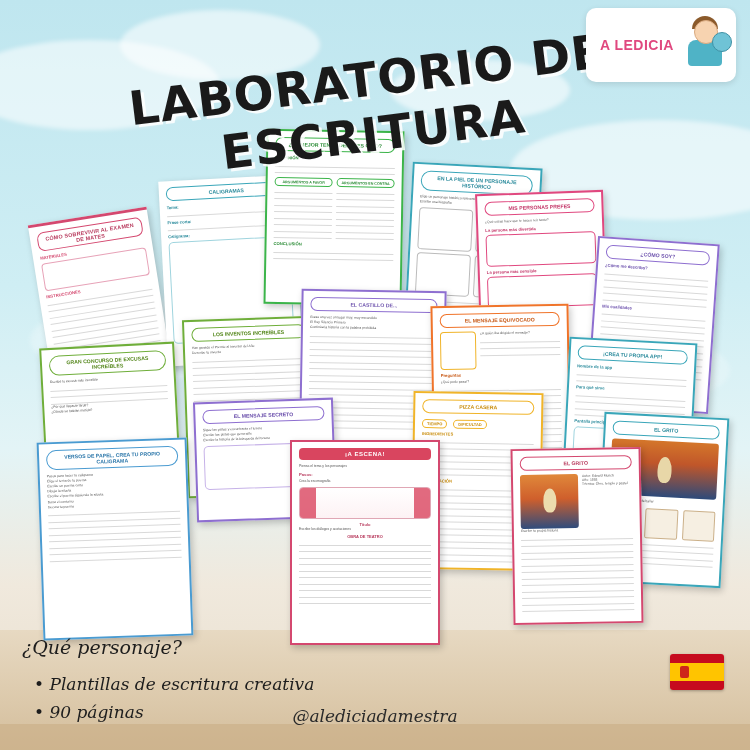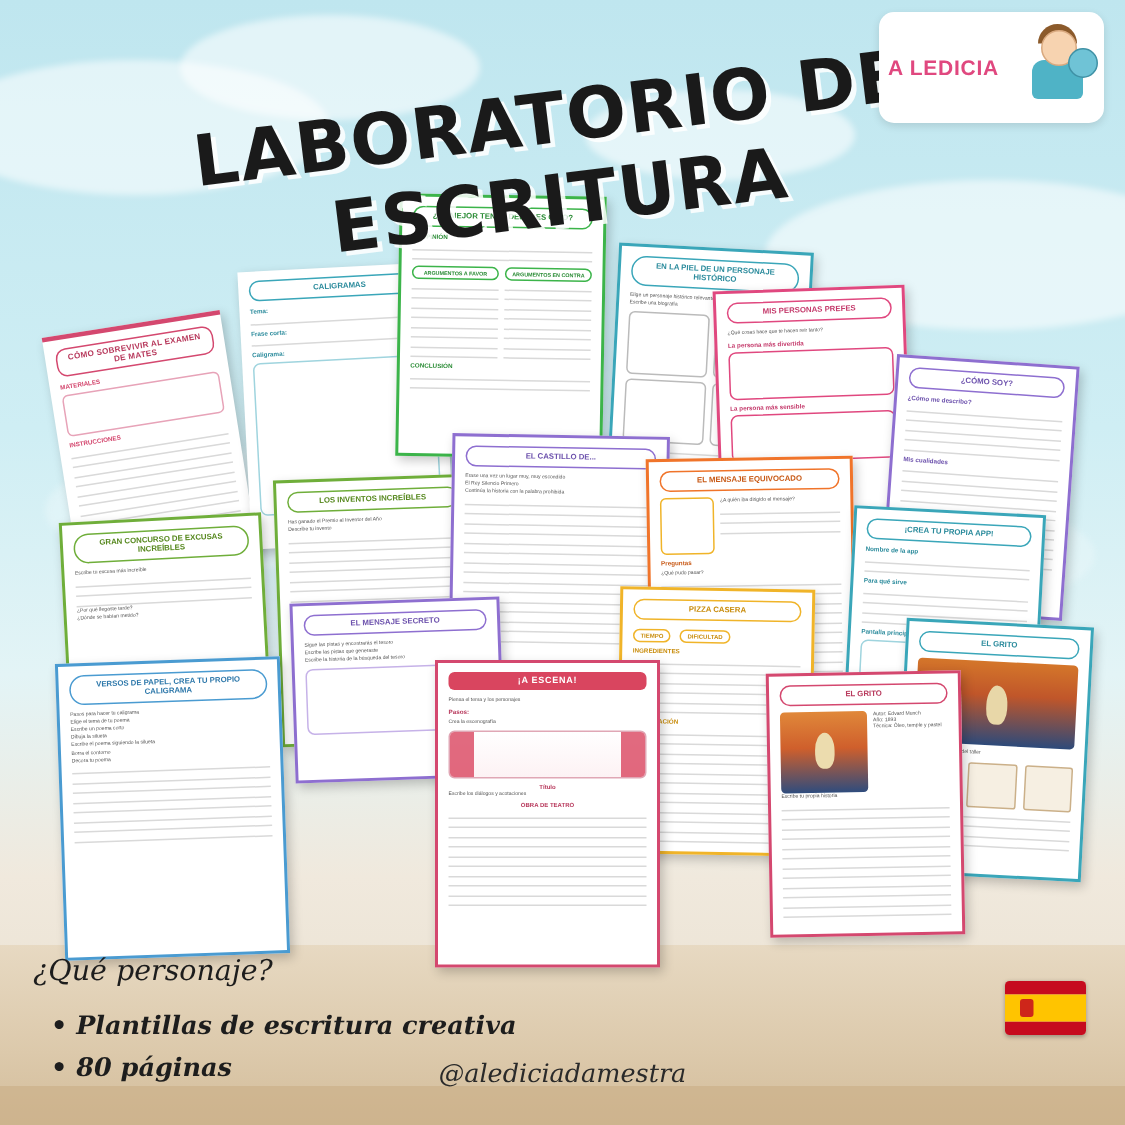--- a/index.html
+++ b/index.html
@@ -20,21 +20,21 @@
   .desk{position:absolute;left:0;right:0;bottom:0;height:120px;
         background:linear-gradient(180deg,#e7d9c2 0%,#dcc9ab 60%,#d3bd9b 100%);}
   .desk-edge{position:absolute;left:0;right:0;bottom:0;height:26px;background:#c9ad86;opacity:.6;}
 
   
   .logo{
     position:absolute;right:14px;top:8px;width:150px;height:74px;
     background:#ffffff;border-radius:10px;box-shadow:0 2px 6px rgba(0,0,0,.12);
     display:flex;align-items:center;padding:4px 6px;box-sizing:border-box;
   }
-  .logo-text{flex:1;text-align:left;line-height:1.05;}
+  .logo-text{flex:1;text-align:center;line-height:1.05;}
   .logo-l1{font-size:14px;font-weight:bold;color:#e0487f;letter-spacing:.5px;}
   .logo-l2{font-size:15px;font-weight:bold;color:#3aa6b9;letter-spacing:.5px;}
   .logo-avatar{width:48px;height:58px;position:relative;}
   .av-head{position:absolute;left:12px;top:4px;width:22px;height:22px;border-radius:50%;background:#f7d3b0;border:1px solid #d9a97f;}
   .av-hair{position:absolute;left:10px;top:0px;width:26px;height:13px;border-radius:13px 13px 0 0;background:#8b5a2b;}
   .av-body{position:absolute;left:6px;top:24px;width:34px;height:26px;border-radius:8px 8px 4px 4px;background:#4fb3c6;}
   .av-globe{position:absolute;right:-2px;top:16px;width:18px;height:18px;border-radius:50%;background:#6fc3d6;border:1px solid #3f91a5;}
 
   
   .title{
@@ -44,21 +44,21 @@
     font-weight:bold;font-size:47px;letter-spacing:1px;
     color:#1a1a1a;text-align:center;
     text-shadow:3px 3px 0 rgba(255,255,255,.85);
   }
 
   
   .bottom-q{
     position:absolute;left:22px;bottom:92px;
     font-family:"DejaVu Serif",serif;font-style:italic;font-size:19px;color:#1d1d1d;
   }
-  .bullets{position:absolute;left:34px;bottom:28px;font-family:"DejaVu Serif",serif;font-style:italic;font-size:17px;color:#1d1d1d;font-weight:bold;}
+  .bullets{position:absolute;left:34px;bottom:28px;font-family:"DejaVu Serif",serif;font-style:italic;font-size:17px;color:#1d1d1d;}
   .bullets div{margin-top:8px;}
   .handle{
     position:absolute;left:50%;transform:translateX(-50%);bottom:24px;
     font-family:"DejaVu Serif",serif;font-style:italic;font-size:17px;color:#2a2a2a;
   }
   .flag{
     position:absolute;right:26px;bottom:60px;width:54px;height:36px;border-radius:3px;overflow:hidden;
     box-shadow:0 1px 3px rgba(0,0,0,.3);
   }
   .flag .r{height:9px;background:#c60b1e;}
@@ -485,21 +485,21 @@
     <div class="av-hair"></div>
     <div class="av-head"></div>
     <div class="av-globe"></div>
   </div>
 </div>
 
 <div class="bottom-q">¿Qué personaje?</div>
 <div class="bullets">
 
   <div>• <span>Plantillas de escritura creativa</span></div>
-  <div>• <span>80 páginas</span></div>
+  <div>• <span>90 páginas</span></div>
 </div>
 <div class="handle">@alediciadamestra</div>
 <div class="flag">
   <div class="r"></div>
   <div class="y">
       <div class="crest"></div>
     </div>
   <div class="r"></div>
 </div>
 

